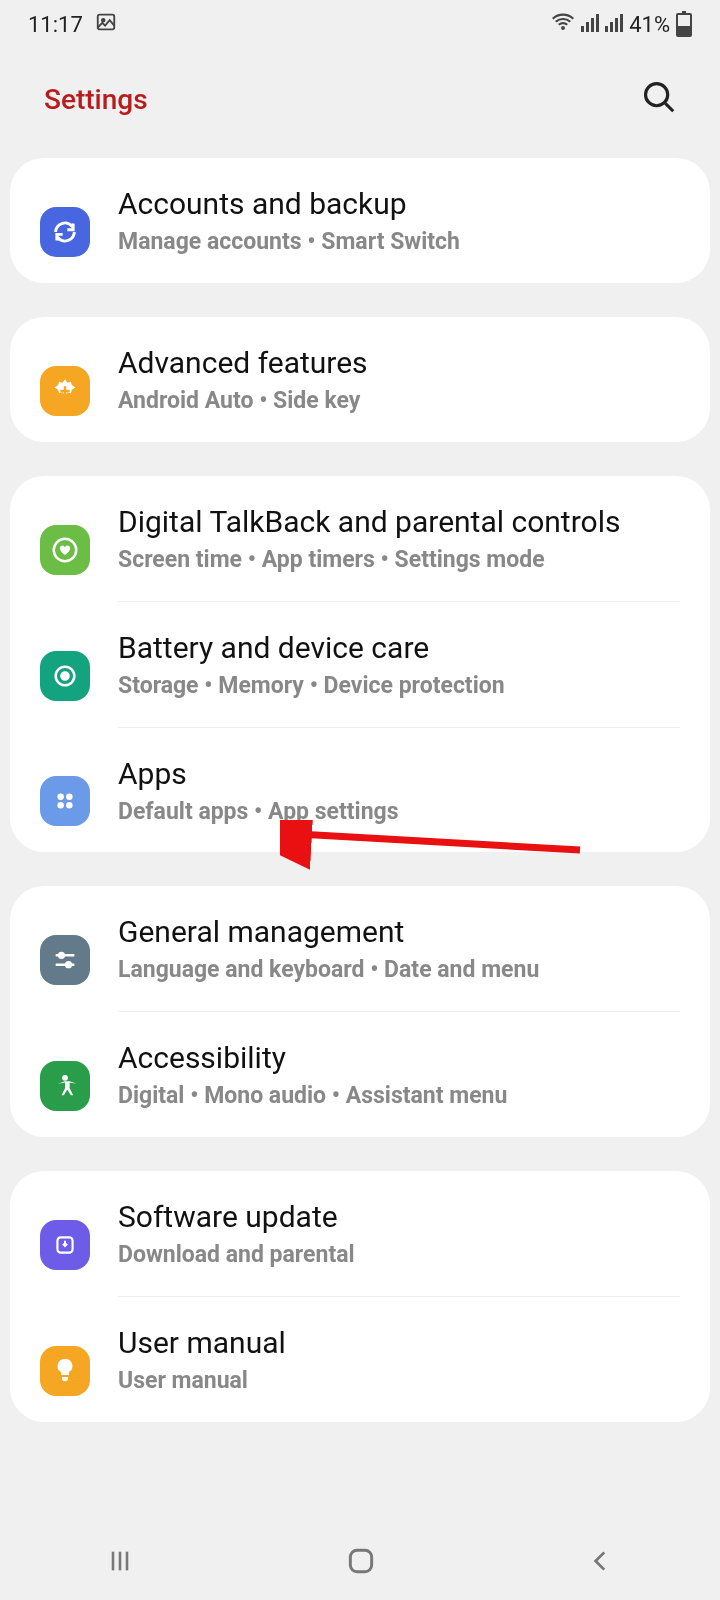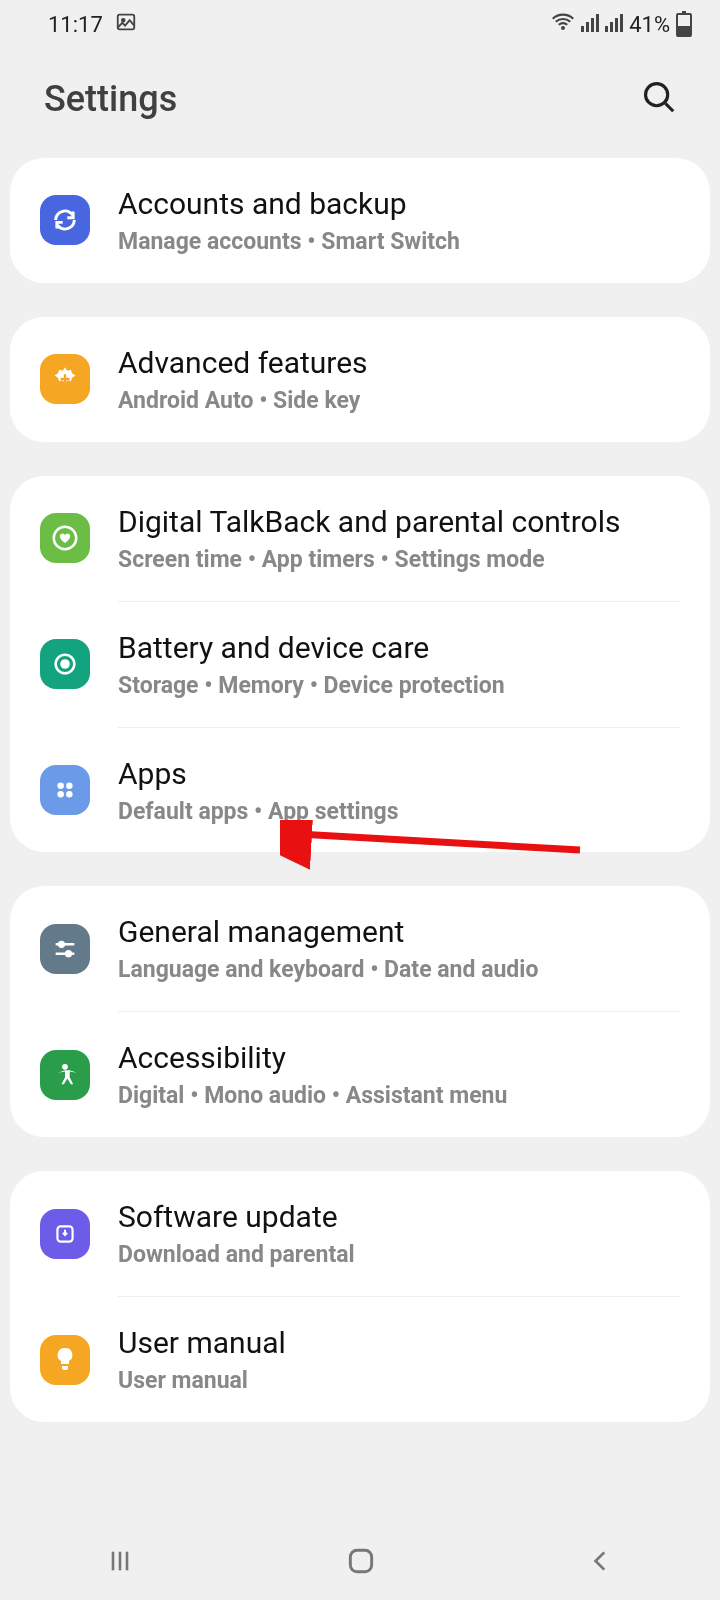--- a/index.html
+++ b/index.html
@@ -13,43 +13,43 @@
     }
     .status-bar {
       display: flex;
       justify-content: space-between;
       align-items: center;
       padding: 8px 28px;
       height: 48px;
       font-size: 22px;
       color: #222;
     }
-    .status-left { display: flex; align-items: center; gap: 12px; margin-left: 20px; }
+    .status-left { display: flex; align-items: center; gap: 12px; }
     .status-right { display: flex; align-items: flex-end; gap: 6px; }
     .header {
       display: flex;
       justify-content: space-between;
       align-items: center;
       padding: 24px 36px 32px 44px;
     }
     .header-title {
-      font-size: 36px;
+      font-size: 28px;
       font-weight: 500;
-      color: #404040;
+      color: #b91c1c;
     }
     .search-btn { padding: 6px; }
     .card-group {
       background: #fff;
       border-radius: 34px;
       margin: 0 10px 34px 10px;
       overflow: hidden;
     }
     .settings-item {
       display: flex;
-      align-items: center;
+      align-items: flex-end;
       padding: 26px 30px;
       gap: 28px;
     }
     .item-icon {
       width: 50px;
       height: 50px;
       border-radius: 16px;
       display: flex;
       align-items: center;
       justify-content: center;
@@ -255,21 +255,21 @@
     <div class="item-icon" style="background:#627a8a">
       <svg width="28" height="28" viewBox="0 0 24 24" fill="none" stroke="#fff" stroke-width="2.2">
           <line x1="4" y1="8" x2="20" y2="8"></line>
           <circle cx="9" cy="8" r="2" fill="#fff"></circle>
           <line x1="4" y1="16" x2="20" y2="16"></line>
           <circle cx="15" cy="16" r="2" fill="#fff"></circle>
         </svg>
     </div>
     <div class="item-text">
       <div class="item-title">General management</div>
-      <div class="item-subtitle">Language and keyboard  •  Date and audio</div>
+      <div class="item-subtitle">Language and keyboard  •  Date and menu</div>
     </div>
   </div>
   <div class="divider-line"></div>
   <div class="settings-item">
     <div class="item-icon" style="background:#2a9d4a">
       <svg width="28" height="28" viewBox="0 0 24 24" fill="#fff">
           <circle cx="12" cy="5" r="2.5"></circle>
           <path d="M12 8l-6 2 6-1v5l-3 6h2l3-5 3 5h2l-3-6v-5l6 1-6-2z"></path>
         </svg>
     </div>

